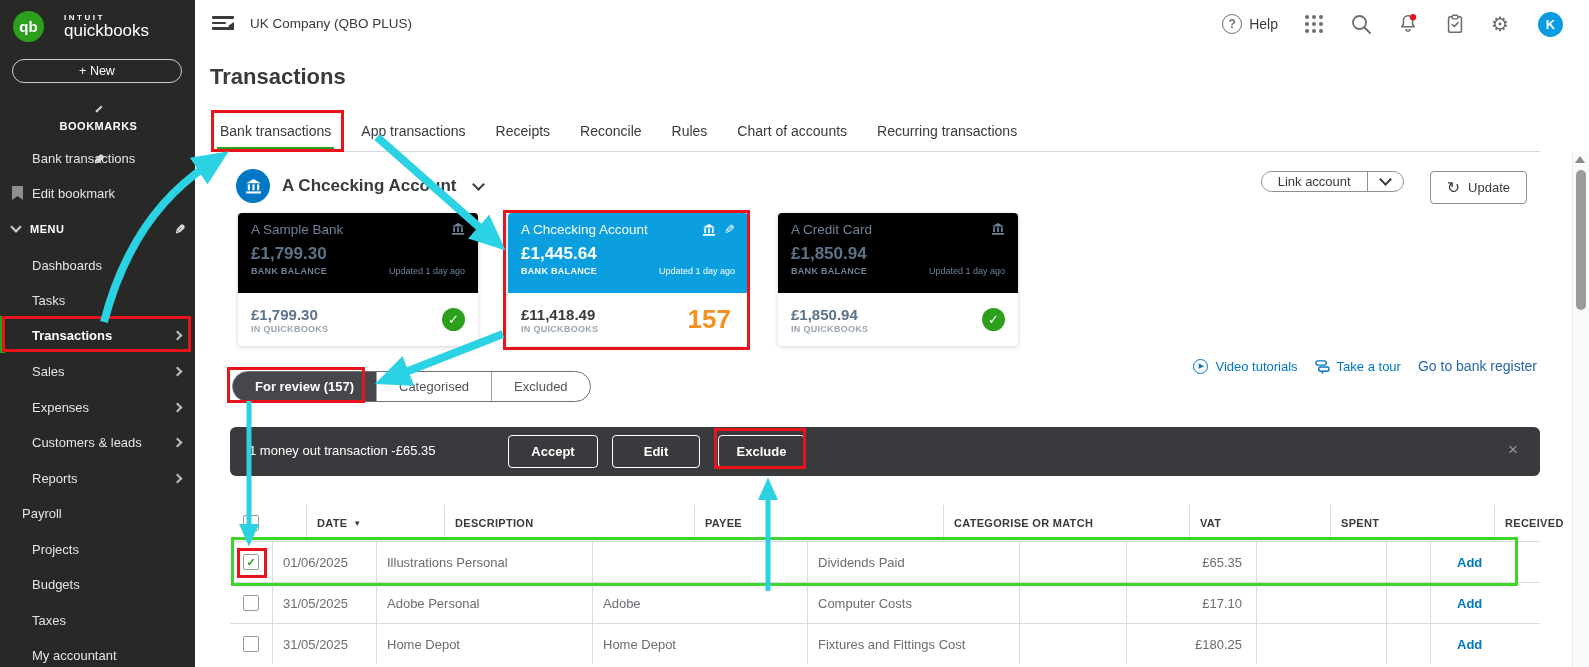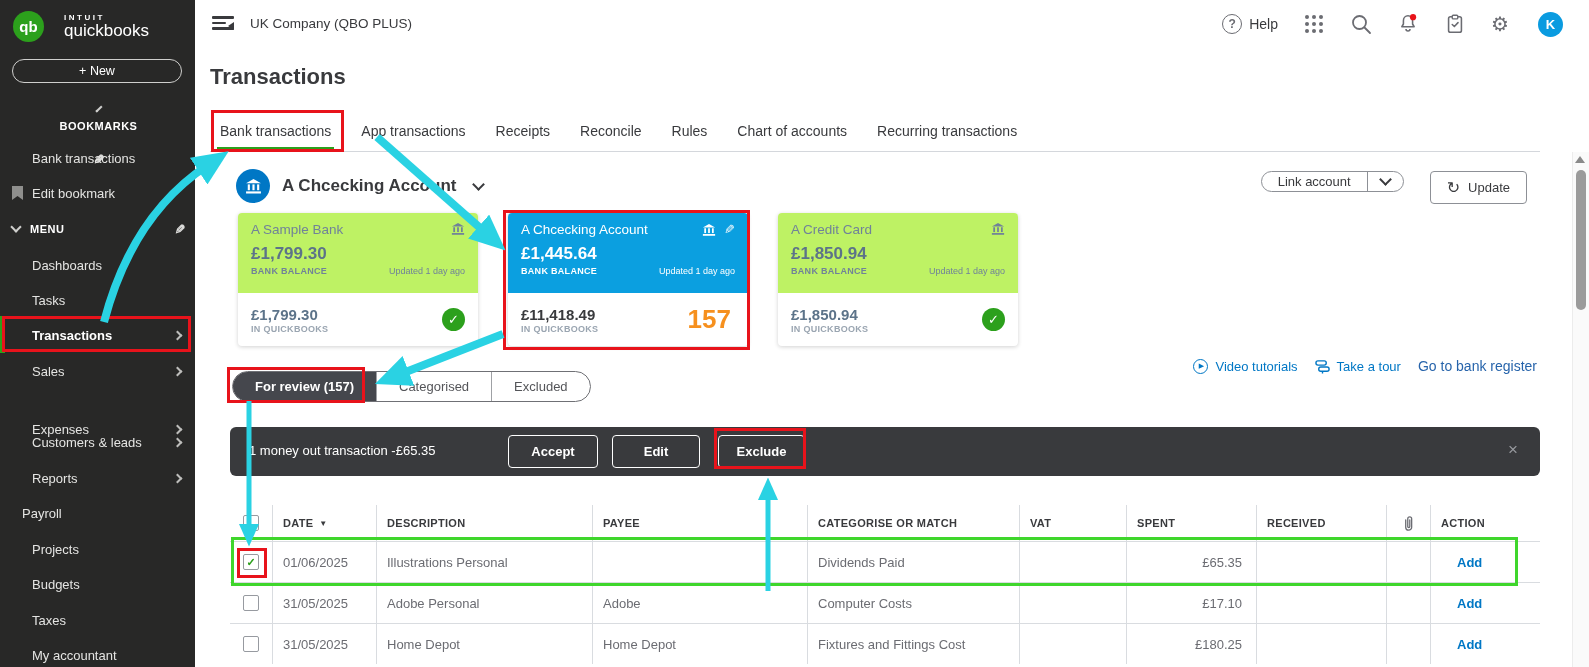--- a/index.html
+++ b/index.html
@@ -52,21 +52,21 @@
   .chev-d-dark { width:9px; height:9px; border-left:2px solid #393a3d; border-bottom:2px solid #393a3d; transform:rotate(-45deg); margin-top:-4px; margin-left:6px; cursor:pointer; }
   .hdr-btns { position:absolute; right:62px; top:171px; display:flex; gap:26px; }
   .link-btn { display:flex; height:21px; border:1px solid #8d9096; border-radius:16px; overflow:hidden; cursor:pointer; }
   .link-main { padding:0 16px; display:flex; align-items:center; font-size:13px; color:#393a3d; border-right:1px solid #8d9096; }
   .link-chev { width:35px; display:flex; align-items:center; justify-content:center; }
   .upd-btn { height:33px; border:1px solid #8d9096; border-radius:4px; display:flex; align-items:center; gap:8px; padding:0 16px; font-size:13px; color:#393a3d; cursor:pointer; }
   .refresh-glyph { font-size:16px; color:#393a3d; }
 
   
   .card { position:absolute; top:213px; width:240px; height:133px; border-radius:4px; background:#fff; box-shadow:0 1px 4px rgba(0,0,0,.18); overflow:hidden; cursor:pointer; }
-  .card-top { height:80px; background:#bef264; padding:9px 13px; color:#708299; }
+  .card-top { height:80px; background:#000000; padding:9px 13px; color:#708299; }
   .card.sel .card-top { background:#0b9fe0; color:#fff; }
   .ct-row { display:flex; align-items:flex-start; }
   .card-title { flex:1; font-size:13.5px; }
   .card-icons { display:flex; gap:8px; align-items:center; }
   .card-amt { font-size:17px; font-weight:bold; margin-top:7px; color:#5c7389; }
   .card.sel .card-amt { color:#fff; }
   .lbl-row { display:flex; justify-content:space-between; margin-top:2px; }
   .sm-lbl { font-size:9px; font-weight:bold; letter-spacing:.3px; }
   .sm-upd { font-size:9px; }
   .card-bot { height:53px; padding:7px 13px; display:flex; align-items:center; }
@@ -91,21 +91,21 @@
 
   
   .action-bar { position:absolute; left:230px; top:427px; width:1310px; height:49px; background:#393a3d; border-radius:6px; z-index:20; }
   .ab-summary { position:absolute; left:19px; top:16px; font-size:13px; color:#fff; }
   .ab-btn { position:absolute; top:8px; height:33px; border:1px solid #fff; border-radius:4px; background:transparent; color:#fff; font-size:13px; font-weight:bold; font-family:"Liberation Sans", sans-serif; cursor:pointer; }
   .ab-close { position:absolute; right:22px; top:13px; font-size:17px; color:#97999e; cursor:pointer; }
 
   
   #table { position:absolute; left:230px; top:505px; width:1310px; }
   .t-row { display:grid; grid-template-columns:42px 104px 216px 215px 212px 107px 130px 130px 44px 110px; align-items:stretch; }
-  .t-head { height:36px; }
+  .t-head { height:36px;gap:34px; }
   .t-cell { display:flex; align-items:center; padding:0 10px; font-size:13px; color:#6b6c72; border-left:1px solid #d9dce0; overflow:hidden; white-space:nowrap; }
   .t-cell:first-child { border-left:none; justify-content:center; }
   .t-head .t-cell { font-size:11px; font-weight:bold; color:#393a3d; letter-spacing:.3px; }
   .t-body .t-row { height:41px; border-top:1px solid #d9dce0; }
   .num { justify-content:flex-end; padding-right:14px; }
   .add-link { color:#0077c5; font-weight:bold; font-size:13px; cursor:pointer; padding-left:16px; }
   .cbx { width:16px; height:16px; border:1.5px solid #979aa0; border-radius:2px; background:#fff; display:flex; align-items:center; justify-content:center; font-size:11px; color:#2ca01c; font-weight:bold; cursor:pointer; }
   .sort-tri { font-size:8px; margin-left:6px; color:#393a3d; }
 
   
@@ -162,21 +162,21 @@
       </div>
     <div class="active-bar"></div>
     <div class="s-item active" style="top:322px;">
       <span class="s-label">Transactions</span>
       <span class="chev-r"></span>
     </div>
     <div class="s-item" style="top:358px;">
       <span class="s-label">Sales</span>
       <span class="chev-r"></span>
     </div>
-    <div class="s-item" style="top:394px;margin-top:22px;">
+    <div class="s-item" style="top:394px;">
       <span class="s-label">Expenses</span>
       <span class="chev-r"></span>
     </div>
     <div class="s-item" style="top:429px;">
       <span class="s-label">Customers &amp; leads</span>
       <span class="chev-r"></span>
     </div>
     <div class="s-item" style="top:465px;">
       <span class="s-label">Reports</span>
       <span class="chev-r"></span>

